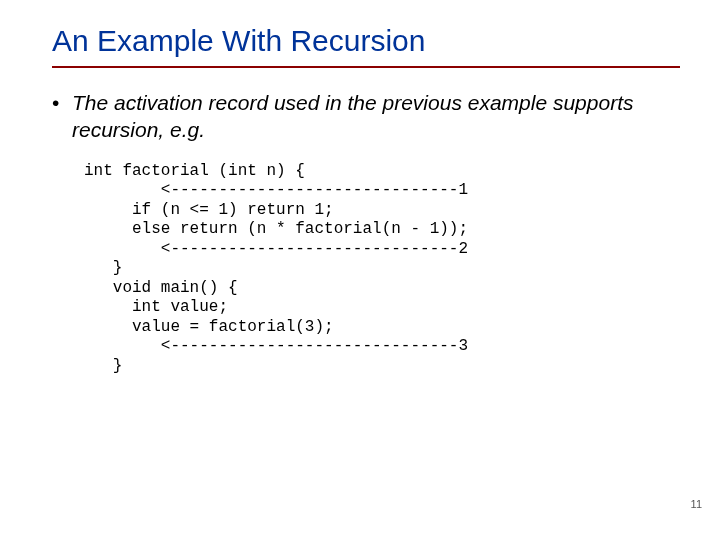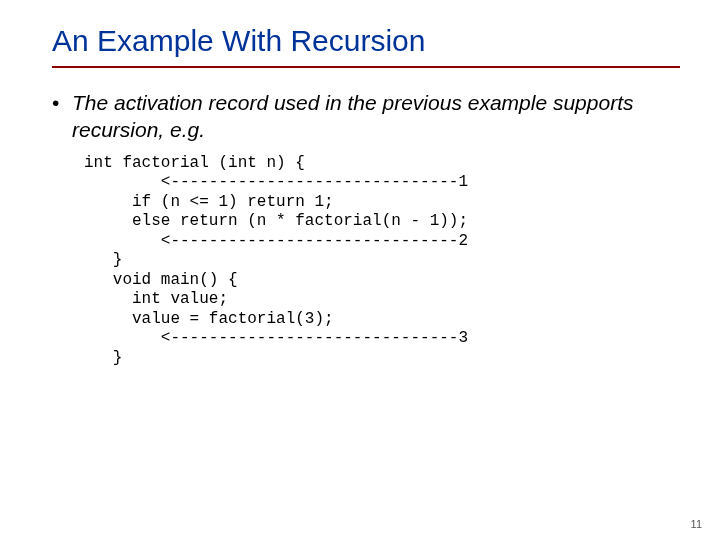--- a/index.html
+++ b/index.html
@@ -53,27 +53,27 @@
   }
   .bullet-text {
     flex: 1;
     font-style: italic;
   }
   .code {
     font-family: "Courier New", Courier, monospace;
     font-size: 16px;
     line-height: 1.22;
     white-space: pre;
-    margin-top: 10px;
+    margin-top: 18px;
     margin-left: 32px;
     color: #000000;
   }
   .page-num {
     position: absolute;
-    bottom: 10px;
+    bottom: 30px;
     right: 18px;
     font-size: 11px;
     color: #555555;
     font-family: Arial, sans-serif;
   }
 </style>
 </head>
 <body>
 
 <div class="slide">

